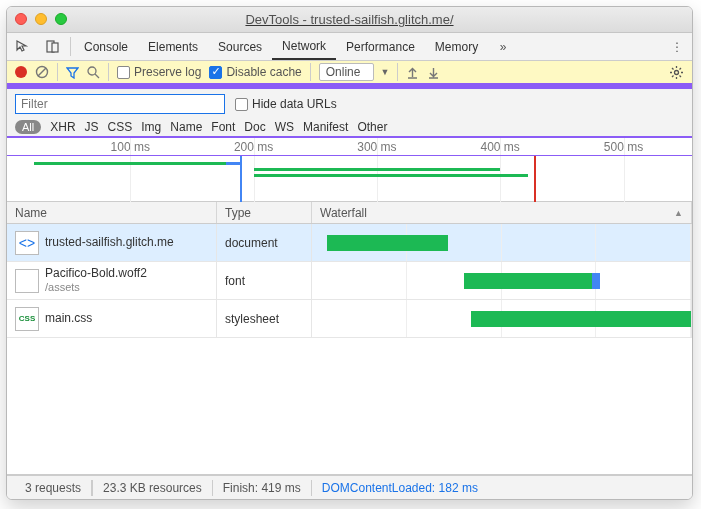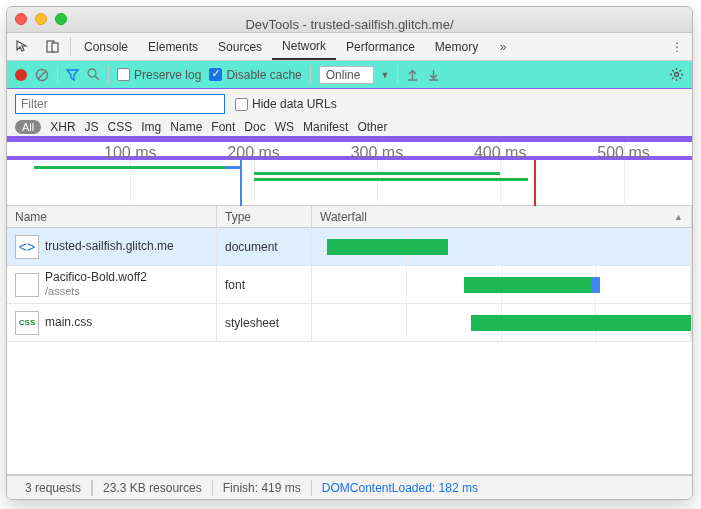--- a/index.html
+++ b/index.html
@@ -23,22 +23,23 @@
     display: flex;
     flex-direction: column;
     overflow: hidden;
   }
   
   .titlebar {
     height: 26px;
     background: linear-gradient(#ececec,#dcdcdc);
     border-bottom: 1px solid #c5c5c5;
     display: flex;
-    align-items: flex-end;
+    align-items: center;
     position: relative;
+    text-decoration: underline;
   }
   .traffic {
     position: absolute; left: 8px; top: 6px;
     display: flex; gap: 8px;
   }
   .dot { width: 12px; height: 12px; border-radius: 50%; }
   .dot.red{background:#ff5f57;border:1px solid #e0443e;}
   .dot.yellow{background:#ffbd2e;border:1px solid #dea123;}
   .dot.green{background:#28c940;border:1px solid #1aab29;}
   .window-title { margin: 0 auto; font-size: 13px; color:#505050; }
@@ -55,52 +56,52 @@
     color:#555;
   }
   .tabs .sep{width:1px;background:#ccc;margin:4px 3px;}
   .tab{
     padding:0 10px;display:flex;align-items:center;color:#333;font-size:12px;
   }
   .tab.active{border-bottom:2px solid #333;font-weight:500;}
   .tabs .spacer{flex:1;}
   
   .toolbar2{
-    height:28px;background:#5eead4;border-bottom:1px solid #8b5cf6;
+    height:28px;background:#fef9c3;border-bottom:6px solid #8b5cf6;
     display:flex;align-items:center;gap:8px;padding:0 8px;color:#555;
   }
   .rec{width:12px;height:12px;border-radius:50%;background:#d93025;}
   .funnel{color:#1a73e8;}
   .chk{display:flex;align-items:center;gap:4px;}
   .chk input{appearance:none;width:13px;height:13px;border:1px solid #888;border-radius:2px;background:#fff;position:relative;}
   .chk input:checked{background:#1a73e8;border-color:#1a73e8;}
   .chk input:checked::after{content:"✓";color:#fff;position:absolute;top:-2px;left:1px;font-size:11px;}
   .select{border:1px solid #bbb;padding:1px 13px 1px 6px;border-radius:2px;background:#fff;}
   .tri{font-size:9px;color:#666;margin-left:-2px;}
   .gear{margin-left:auto;}
   .toolbar2 .divider{width:1px;height:18px;background:#ccc;}
   
   .filter-row{
     background:#f3f3f3;
-    border-bottom:6px solid #8b5cf6;
+    border-bottom:2px solid #8b5cf6;
     padding:5px 8px 2px;
   }
   .filter-top{display:flex;align-items:center;gap:10px;}
   .filter-input{
     flex:0 0 210px;height:20px;border:1px solid #1a73e8;padding:1px 5px;color:#888;font-size:12px;background:#fff;
   }
   .filter-pills{display:flex;align-items:center;gap:9px;margin-top:6px;flex-wrap:wrap;font-size:12px;}
   .pill-all{
     background:#888;color:#fff;border-radius:8px;padding:1px 7px;font-size:11px;
   }
   
   .overview{
     height:64px;border-bottom:1px solid #ccc;background:#fff;position:relative;
   }
-  .ov-ticks{height:18px;border-bottom:4px solid #8b5cf6;display:flex;font-size:16px;color:#777;position:relative;}
+  .ov-ticks{height:18px;border-bottom:1px solid #8b5cf6;display:flex;font-size:12px;color:#777;position:relative;}
   .ov-tick{position:absolute;top:2px;transform:translateX(-50%);}
   .ov-grid{position:absolute;top:0;bottom:0;width:1px;background:#eee;}
   .ov-body{position:relative;height:46px;}
   .ov-bar{position:absolute;height:3px;background:#1cb954;}
   .ov-bar.blue{background:#4285f4;}
   .ov-blue-line{position:absolute;top:0;bottom:0;width:2px;background:#4285f4;}
   .ov-red-line{position:absolute;top:0;bottom:0;width:2px;background:#d93025;}
   
   .net-table{flex:1;display:flex;flex-direction:column;border-bottom:1px solid #ccc;}
   .net-head{display:flex;height:22px;background:#f3f3f3;border-bottom:1px solid #ccc;color:#555;}

